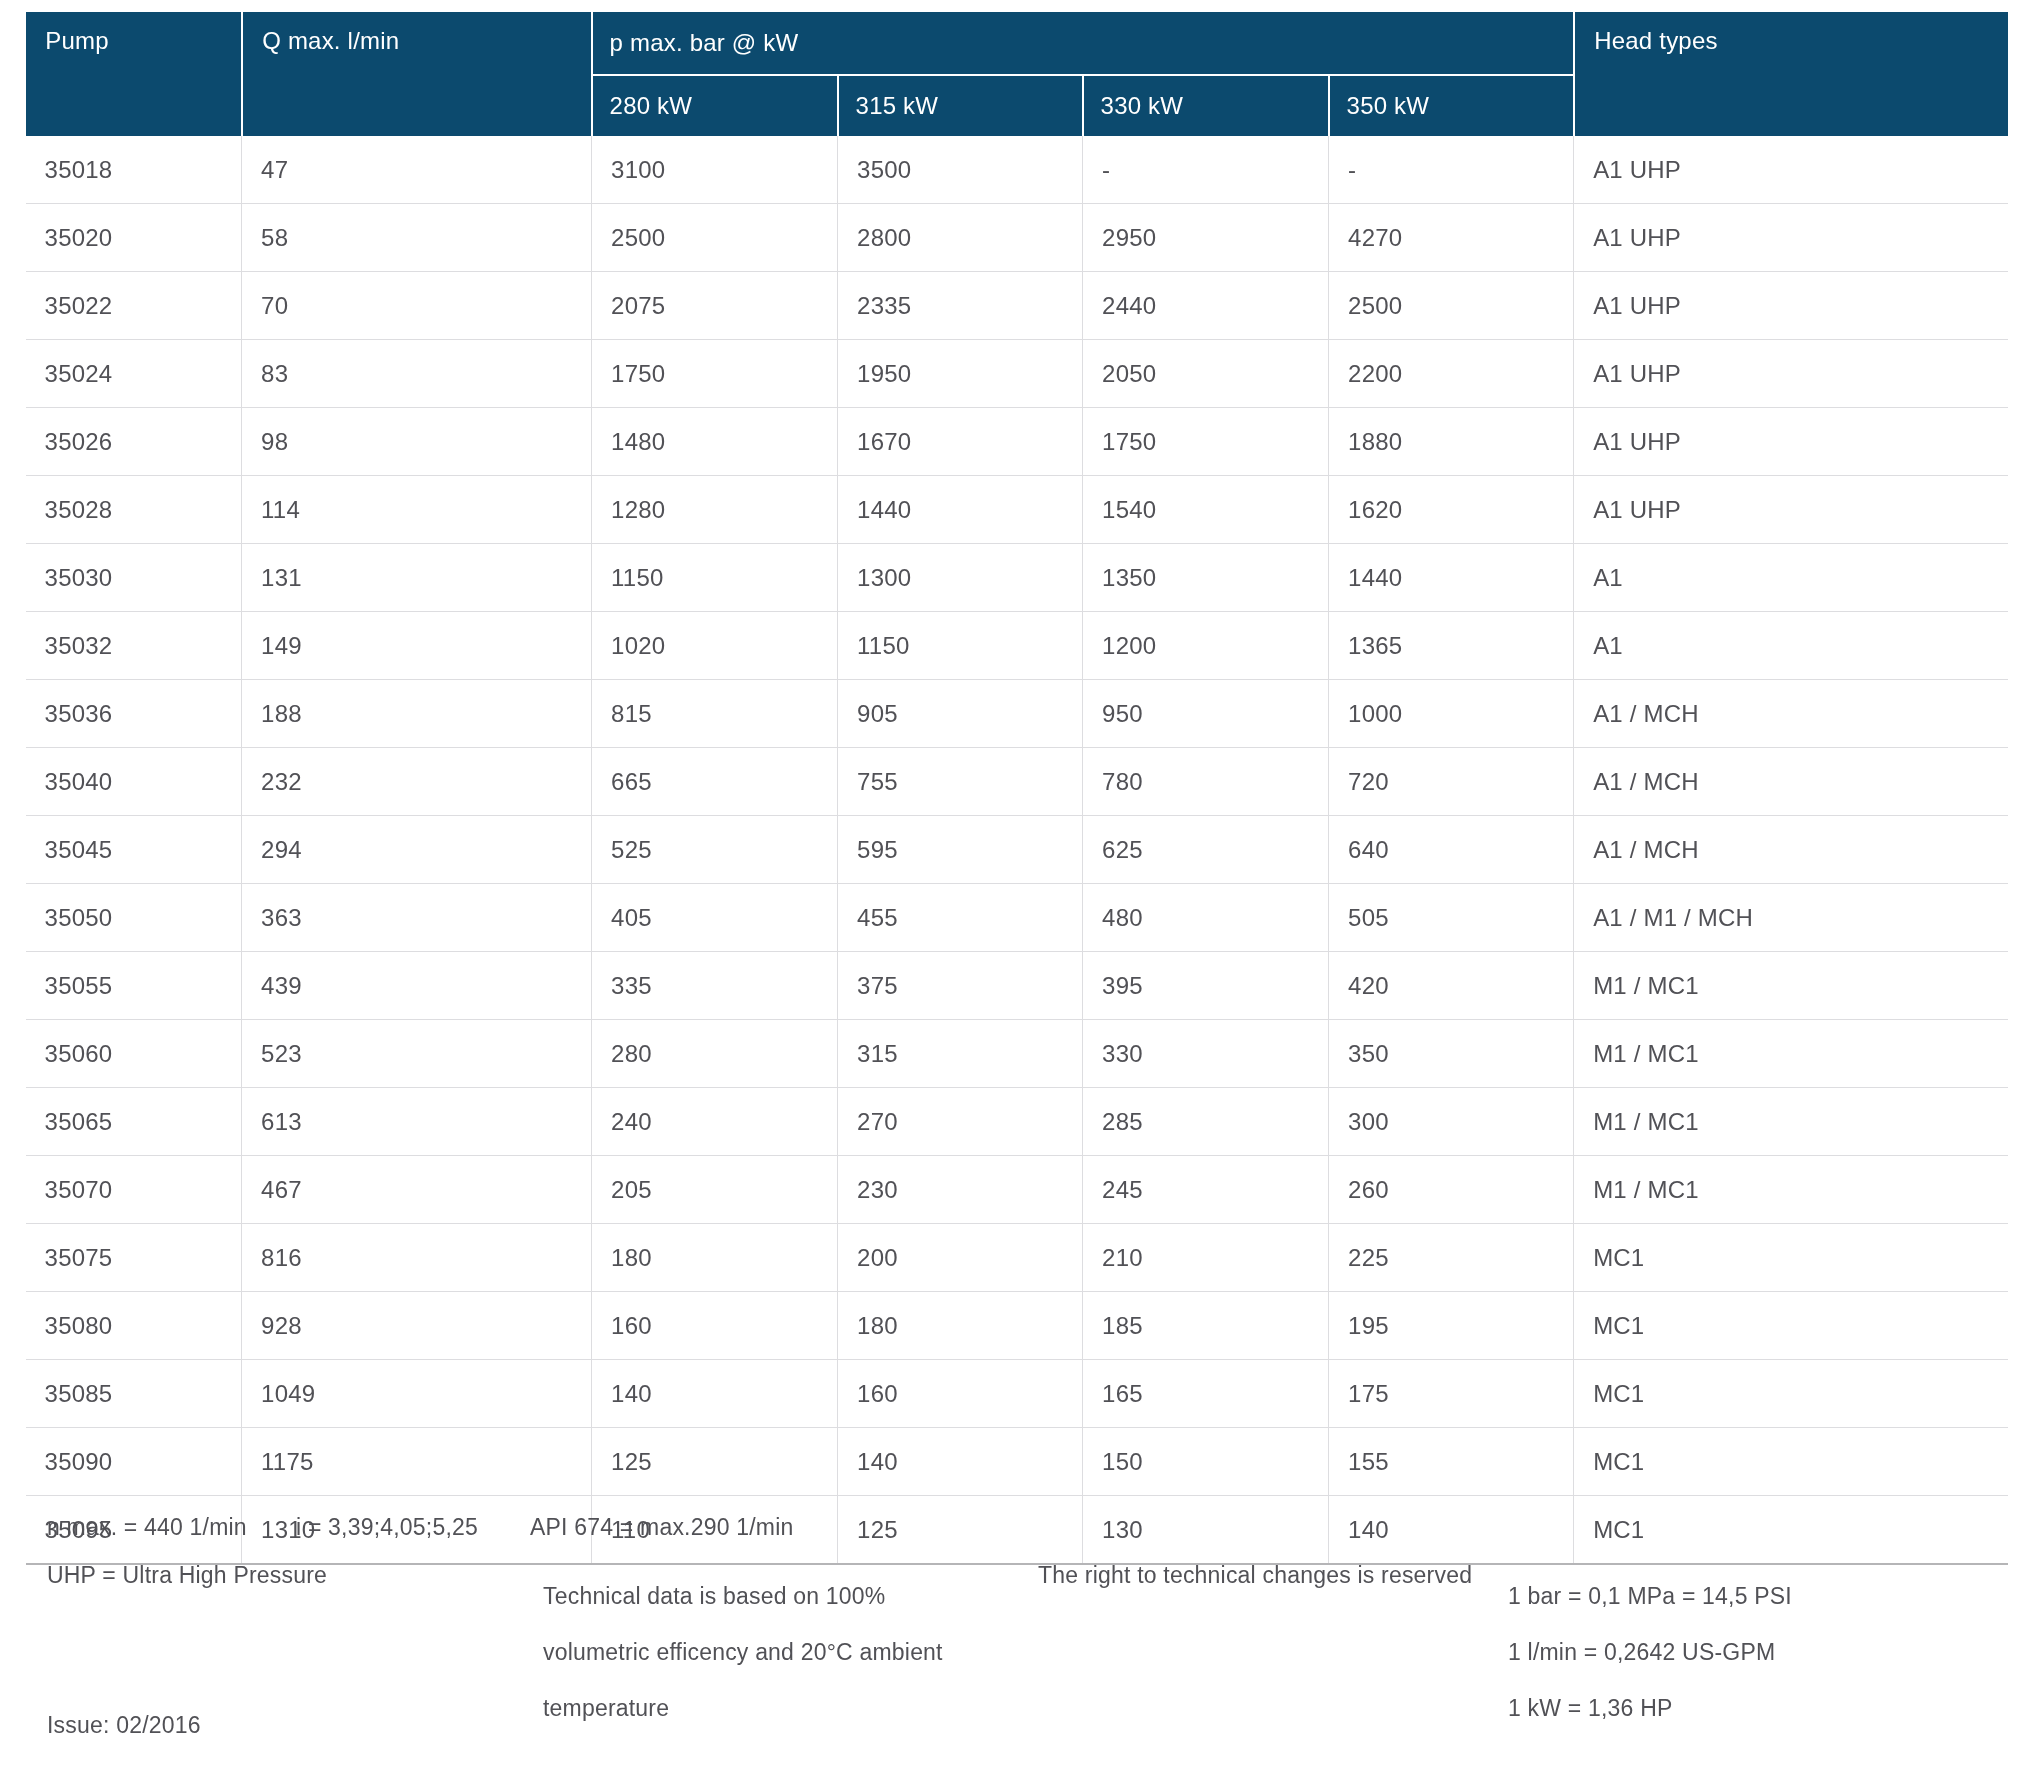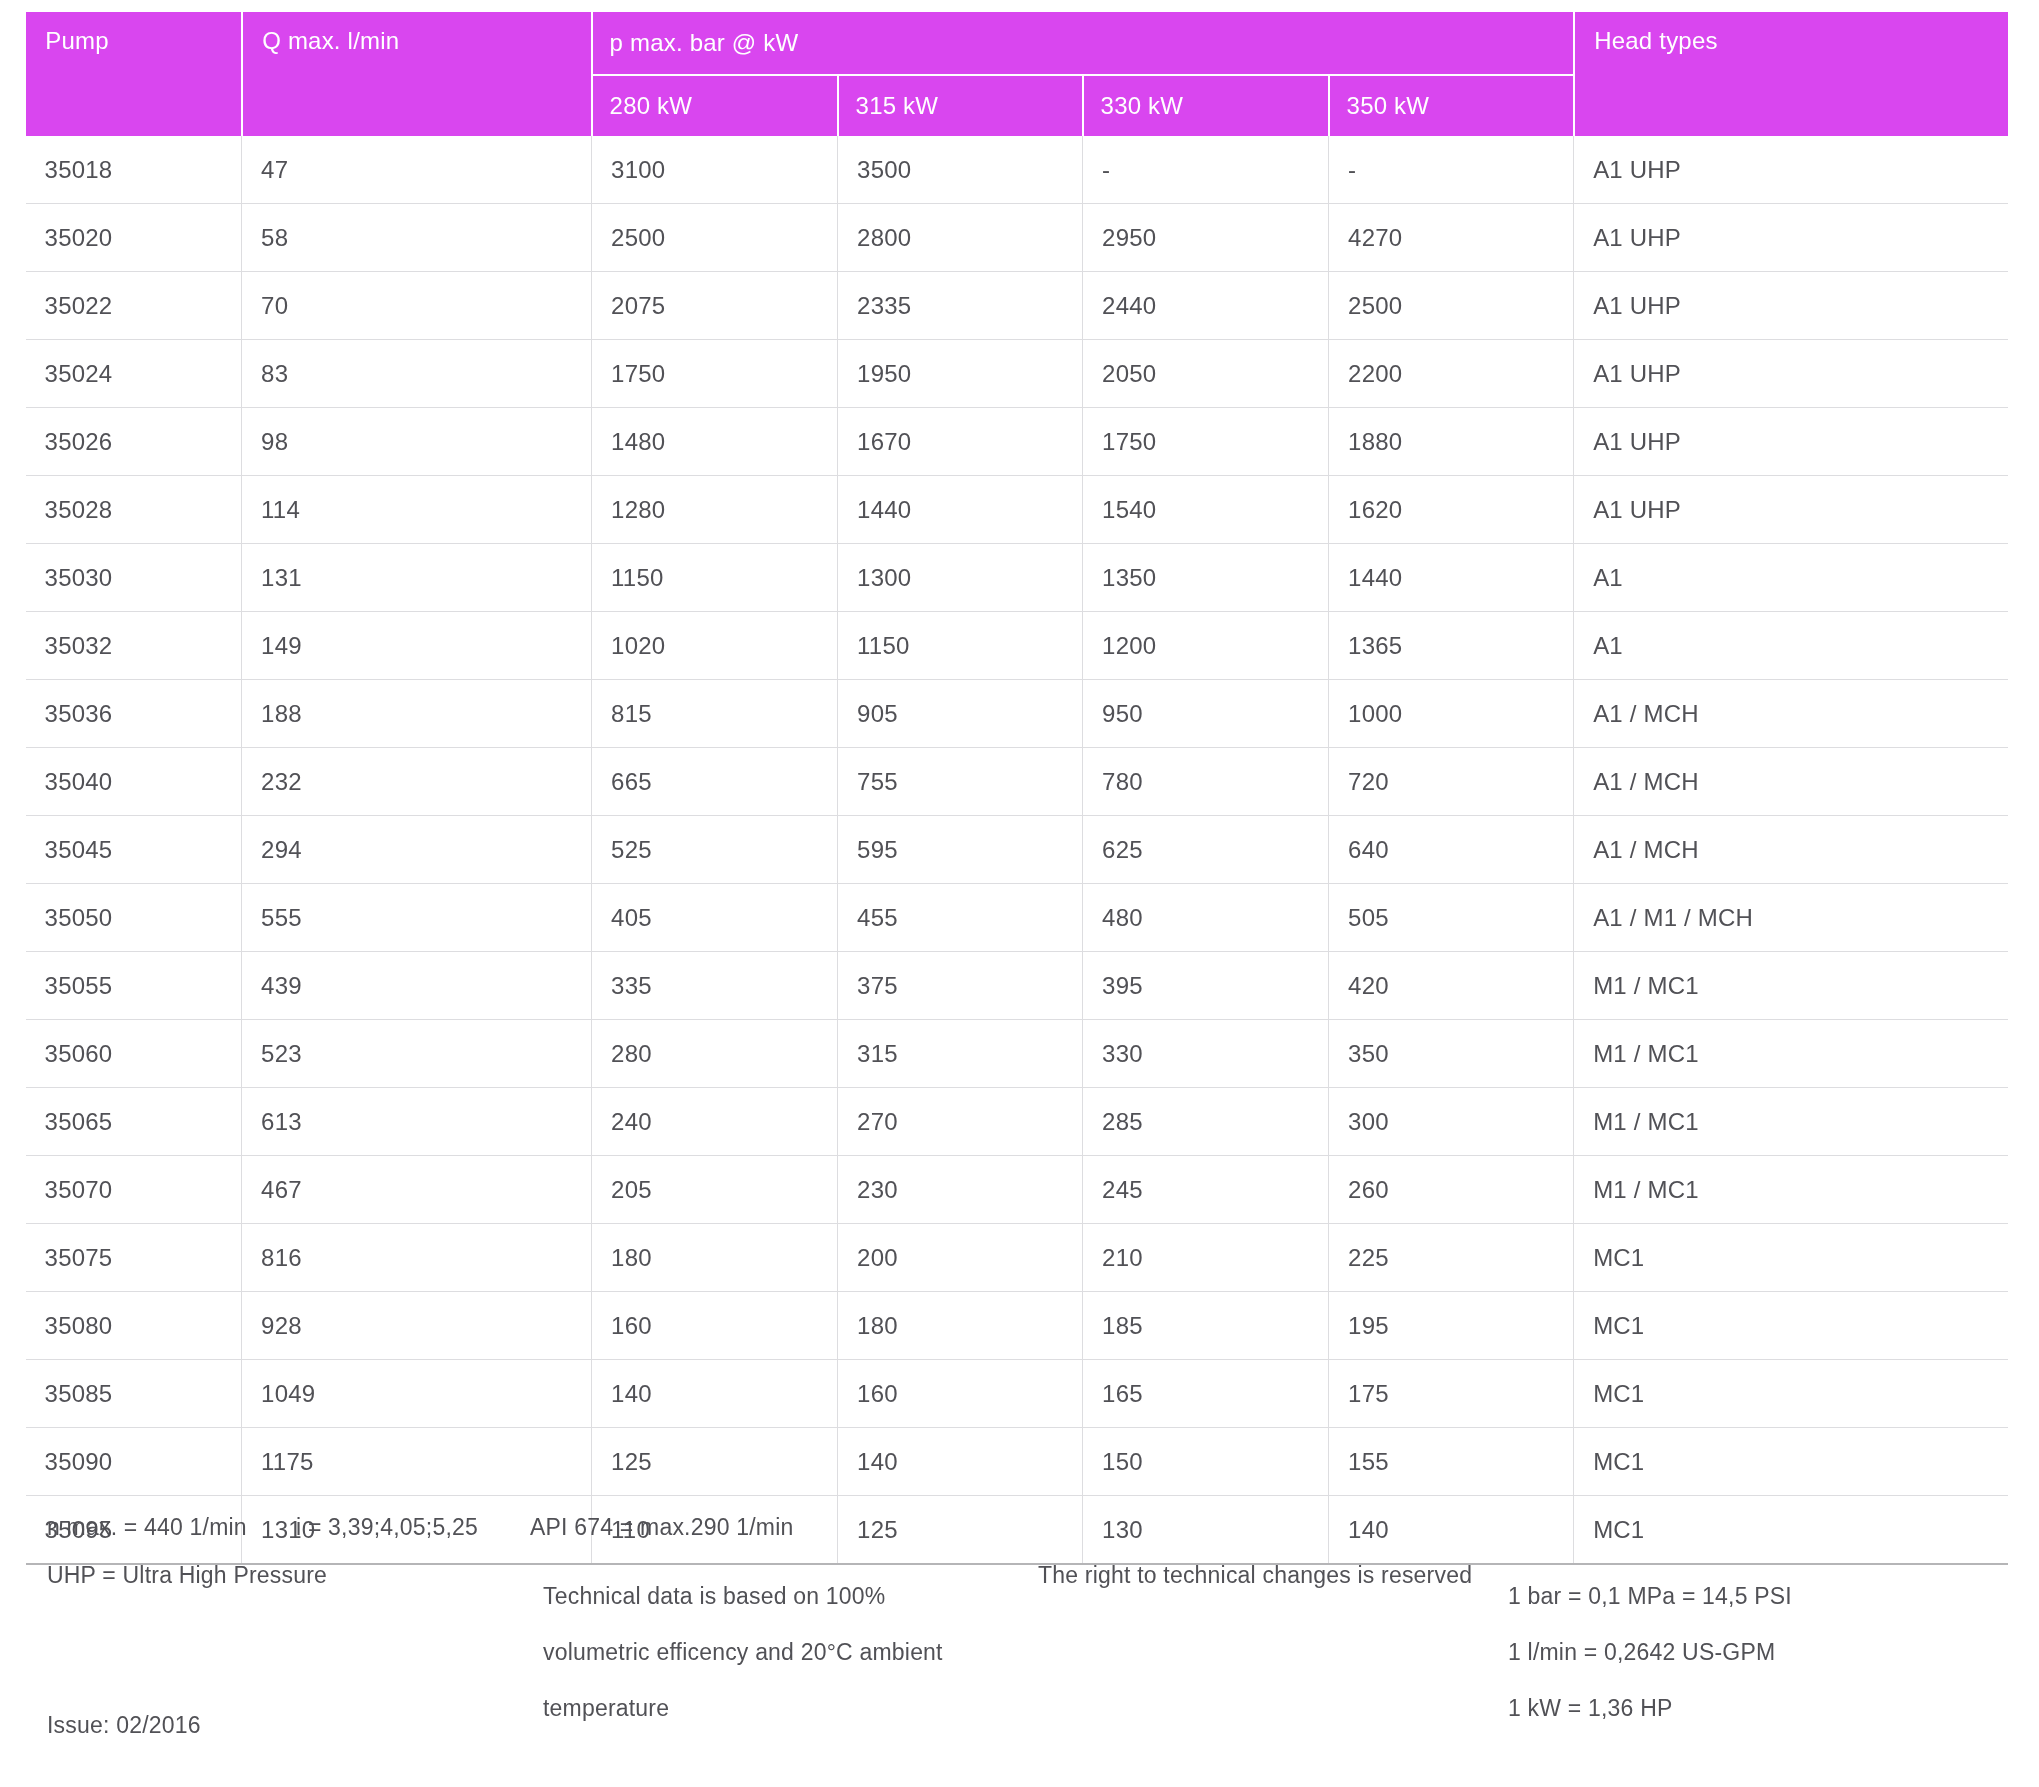--- a/index.html
+++ b/index.html
@@ -17,21 +17,21 @@
   
   table.spec {
     position: absolute;
     left: 25.6px;
     top: 12px;
     width: 1982px;
     border-collapse: collapse;
     table-layout: fixed;
   }
   thead th {
-    background: #d946ef;
+    background: #0c4a6e;
     color: #ffffff;
     font-weight: normal;
     font-size: 24px;
     text-align: left;
     letter-spacing: 0.2px;
   }
   tr.head-row-1 { height: 63px; }
   tr.head-row-2 { height: 61px; }
   th.th-span {
     vertical-align: top;
@@ -206,21 +206,21 @@
         <td>35045</td>
         <td>294</td>
         <td>525</td>
         <td>595</td>
         <td>625</td>
         <td>640</td>
         <td>A1 / MCH</td>
       </tr>
       <tr>
         <td>35050</td>
-        <td>555</td>
+        <td>363</td>
         <td>405</td>
         <td>455</td>
         <td>480</td>
         <td>505</td>
         <td>A1 / M1 / MCH</td>
       </tr>
       <tr>
         <td>35055</td>
         <td>439</td>
         <td>335</td>

